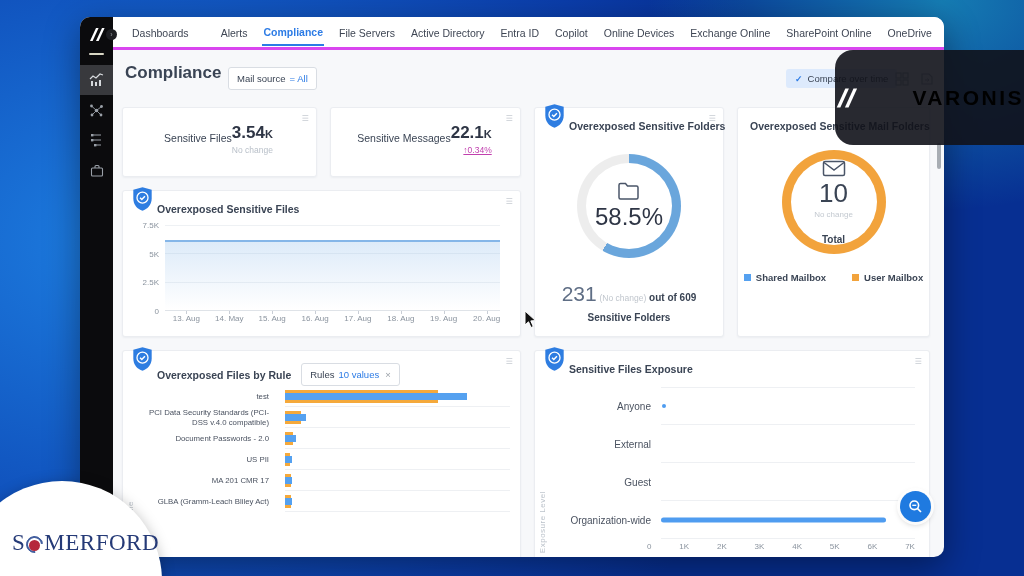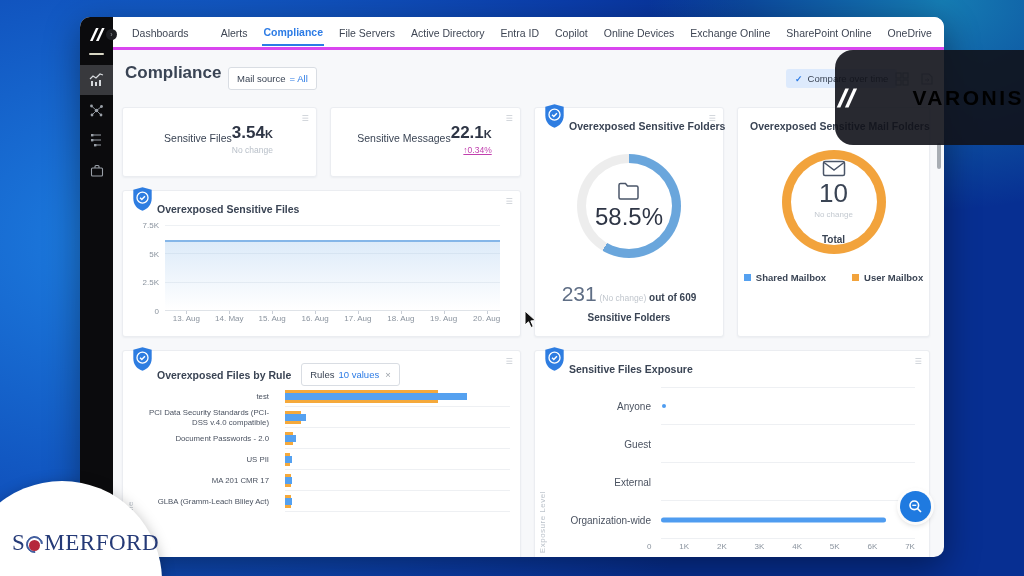--- a/index.html
+++ b/index.html
@@ -400,25 +400,25 @@
     </div>
     <div class="rot-label" style="top:140px;">Exposure Level</div>
     <div id="exposure-rows" style="margin:12px 0 0 14px;">
         <div class="exp-row">
           <div class="exp-lab">Anyone</div>
           <div class="exp-bars first">
             <div class="exp-dot" style="background: rgb(79, 156, 240);"></div>
           </div>
         </div>
         <div class="exp-row">
+          <div class="exp-lab">External</div>
+          <div class="exp-bars"></div>
+        </div>
+        <div class="exp-row">
           <div class="exp-lab">Guest</div>
-          <div class="exp-bars"></div>
-        </div>
-        <div class="exp-row">
-          <div class="exp-lab">External</div>
           <div class="exp-bars"></div>
         </div>
         <div class="exp-row">
           <div class="exp-lab">Organization-wide</div>
           <div class="exp-bars">
             <div class="exp-bar" style="width: 88.5714%; background: rgb(79, 156, 240);"></div>
           </div>
         </div>
       </div>
     <div class="exp-xticks" id="exposure-xticks">

